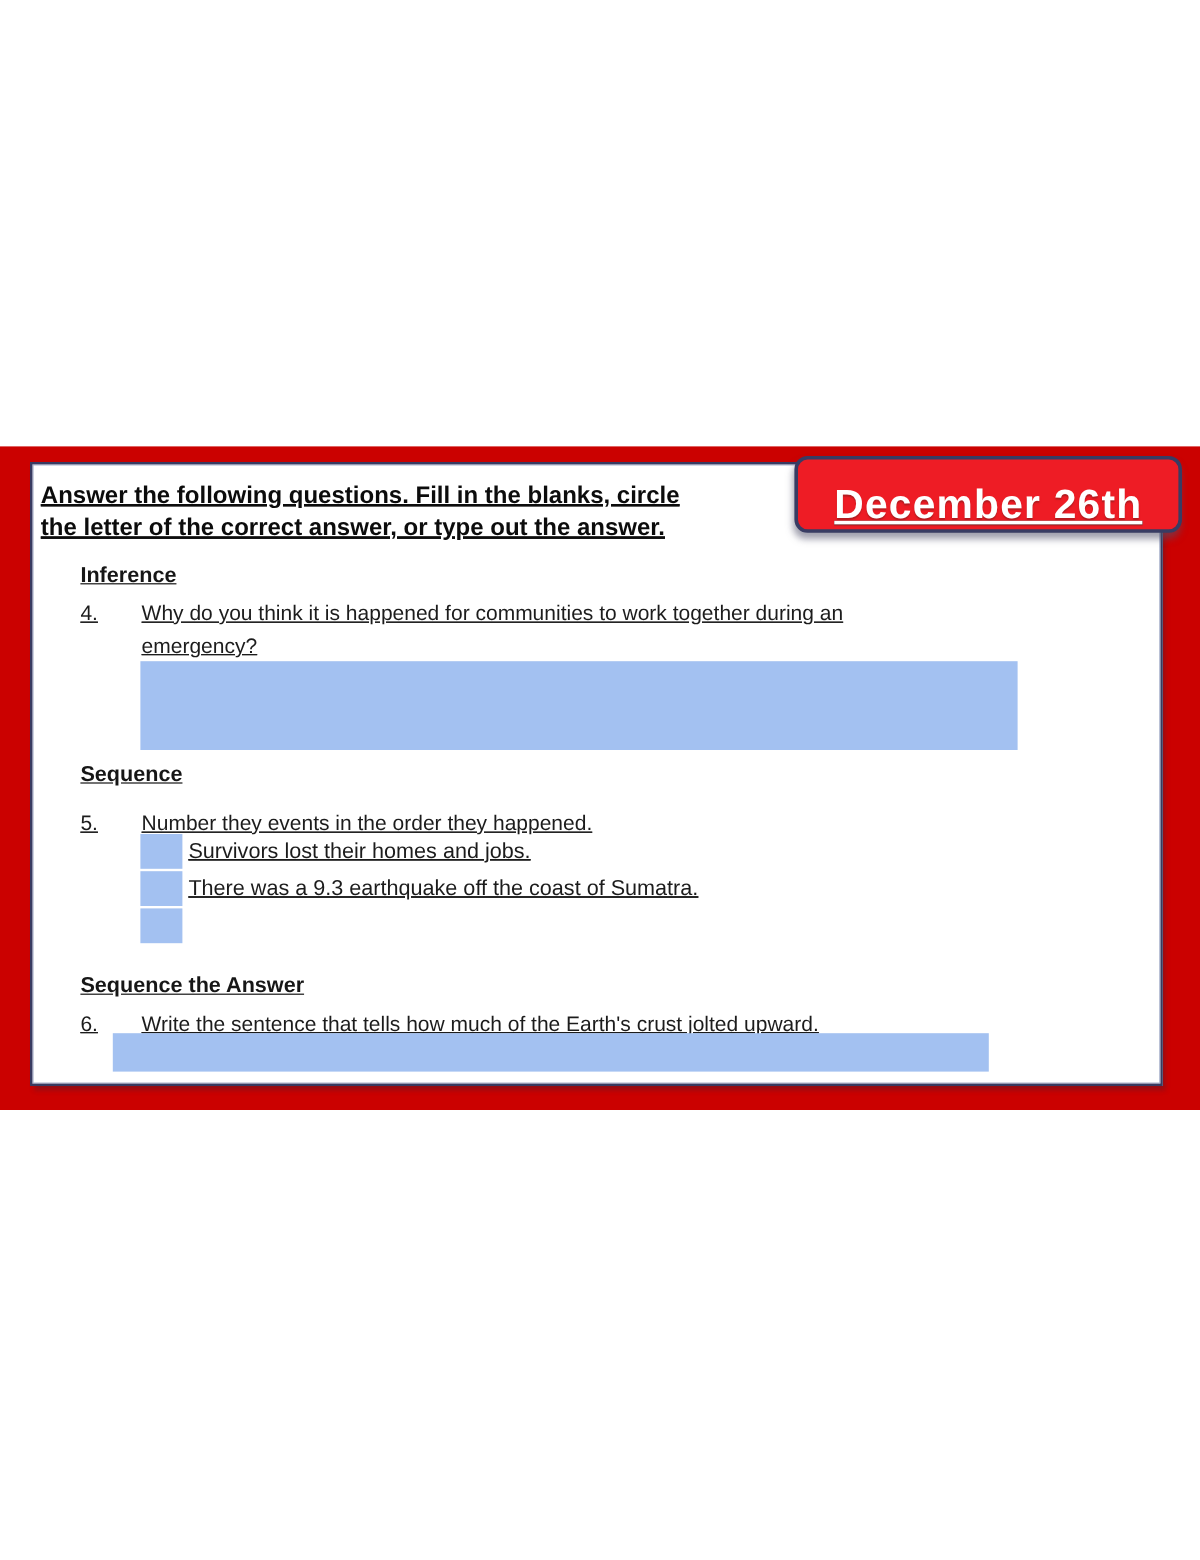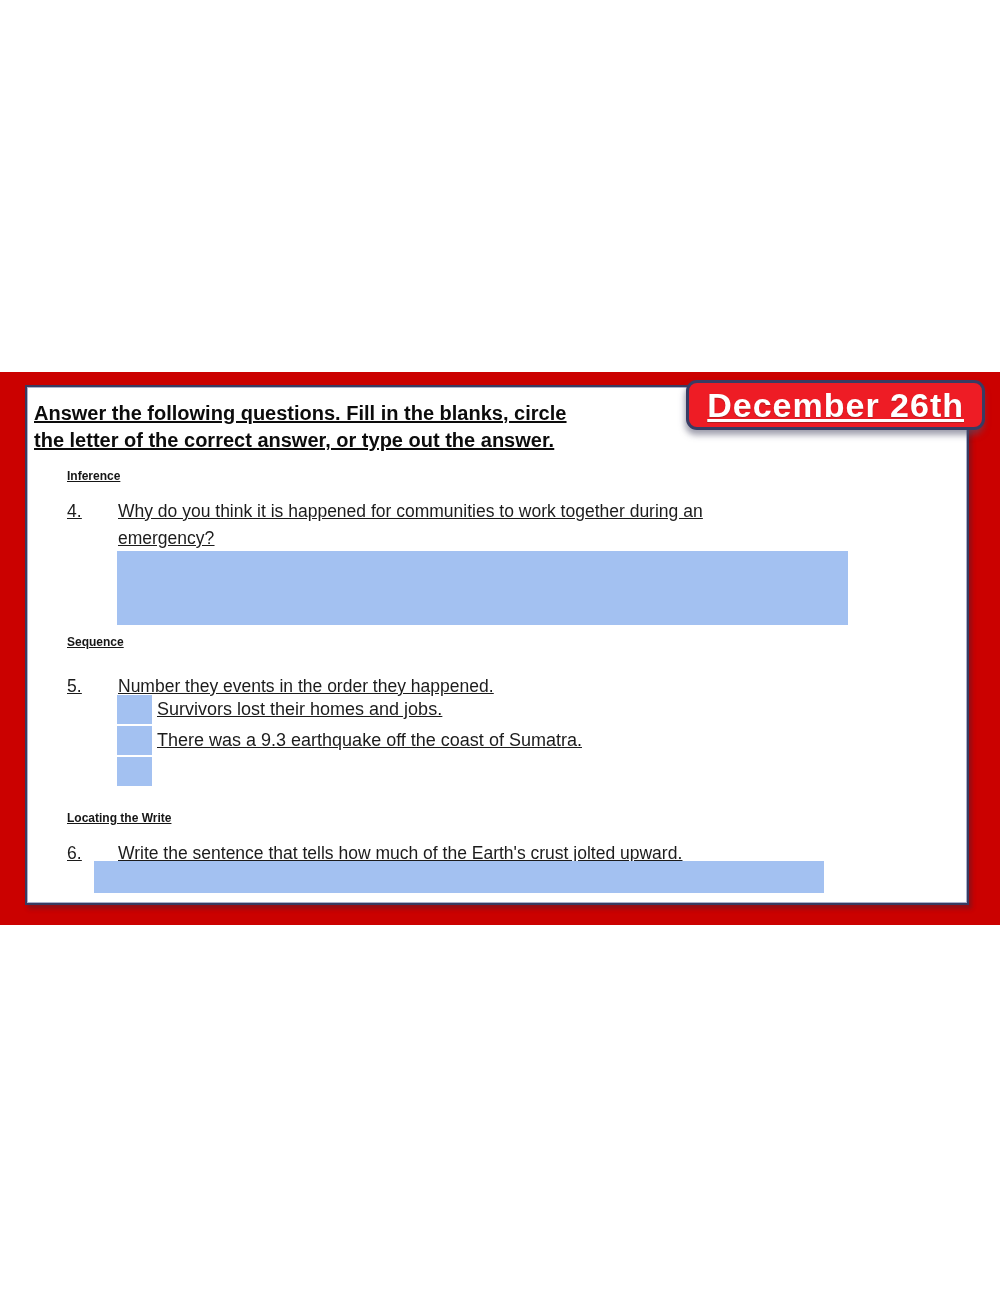--- a/index.html
+++ b/index.html
@@ -26,27 +26,27 @@
     width: 944px; height: 520px;
     background: #ffffff;
     border: 2px solid #383b61;
     box-shadow: inset 0 0 0 1px #aab2cc, 3px 4px 4px rgba(40,40,60,0.35);
   }
 
   
   .badge {
     position: absolute;
     top: 8px; right: 15px;
-    height: 50px;
+    height: 64px;
     background: #ee1c25;
     border: 3px solid #383c63;
     border-radius: 11px;
-    padding: 0 18px;
+    padding: 0 30px;
     box-shadow: -1px 5px 6px rgba(80,80,105,0.55);
-    display: flex; align-items: center; justify-content: center;
+    display: flex; align-items: flex-end; justify-content: center;
     z-index: 5;
   }
   .badge span {
     color: #ffffff;
     font-size: 34px;
     font-weight: bold;
     letter-spacing: 1px;
     text-shadow: 0 1px 1px rgba(120,30,30,0.5);
     white-space: nowrap;
   }
@@ -59,21 +59,21 @@
     font-size: 20px;
     line-height: 27px;
     white-space: nowrap;
     color: #0c0c0c;
   }
 
   .heading {
     position: absolute;
     left: 40px;
     font-weight: bold;
-    font-size: 12px;
+    font-size: 18px;
     color: #161616;
   }
   .h-inference { top: 82px; }
   .h-sequence  { top: 248px; }
   .h-locating  { top: 424px; }
 
   .qrow {
     position: absolute;
     left: 40px;
     display: flex;
@@ -146,21 +146,21 @@
       </div>
       <div class="seq-row">
         <div class="seq-box"></div>
         <span class="seq-text">There was a 9.3 earthquake off the coast of Sumatra.</span>
       </div>
       <div class="seq-row">
         <div class="seq-box"></div>
       </div>
     </div>
 
-    <div class="heading h-locating">Locating the Write</div>
+    <div class="heading h-locating">Sequence the Answer</div>
 
     <div class="qrow q6">
       <span class="qnum">6.</span>
       <span class="qtext">Write the sentence that tells how much of the Earth's crust jolted upward.</span>
     </div>
 
     <div class="answer-box box6"></div>
 
   </div>
 

